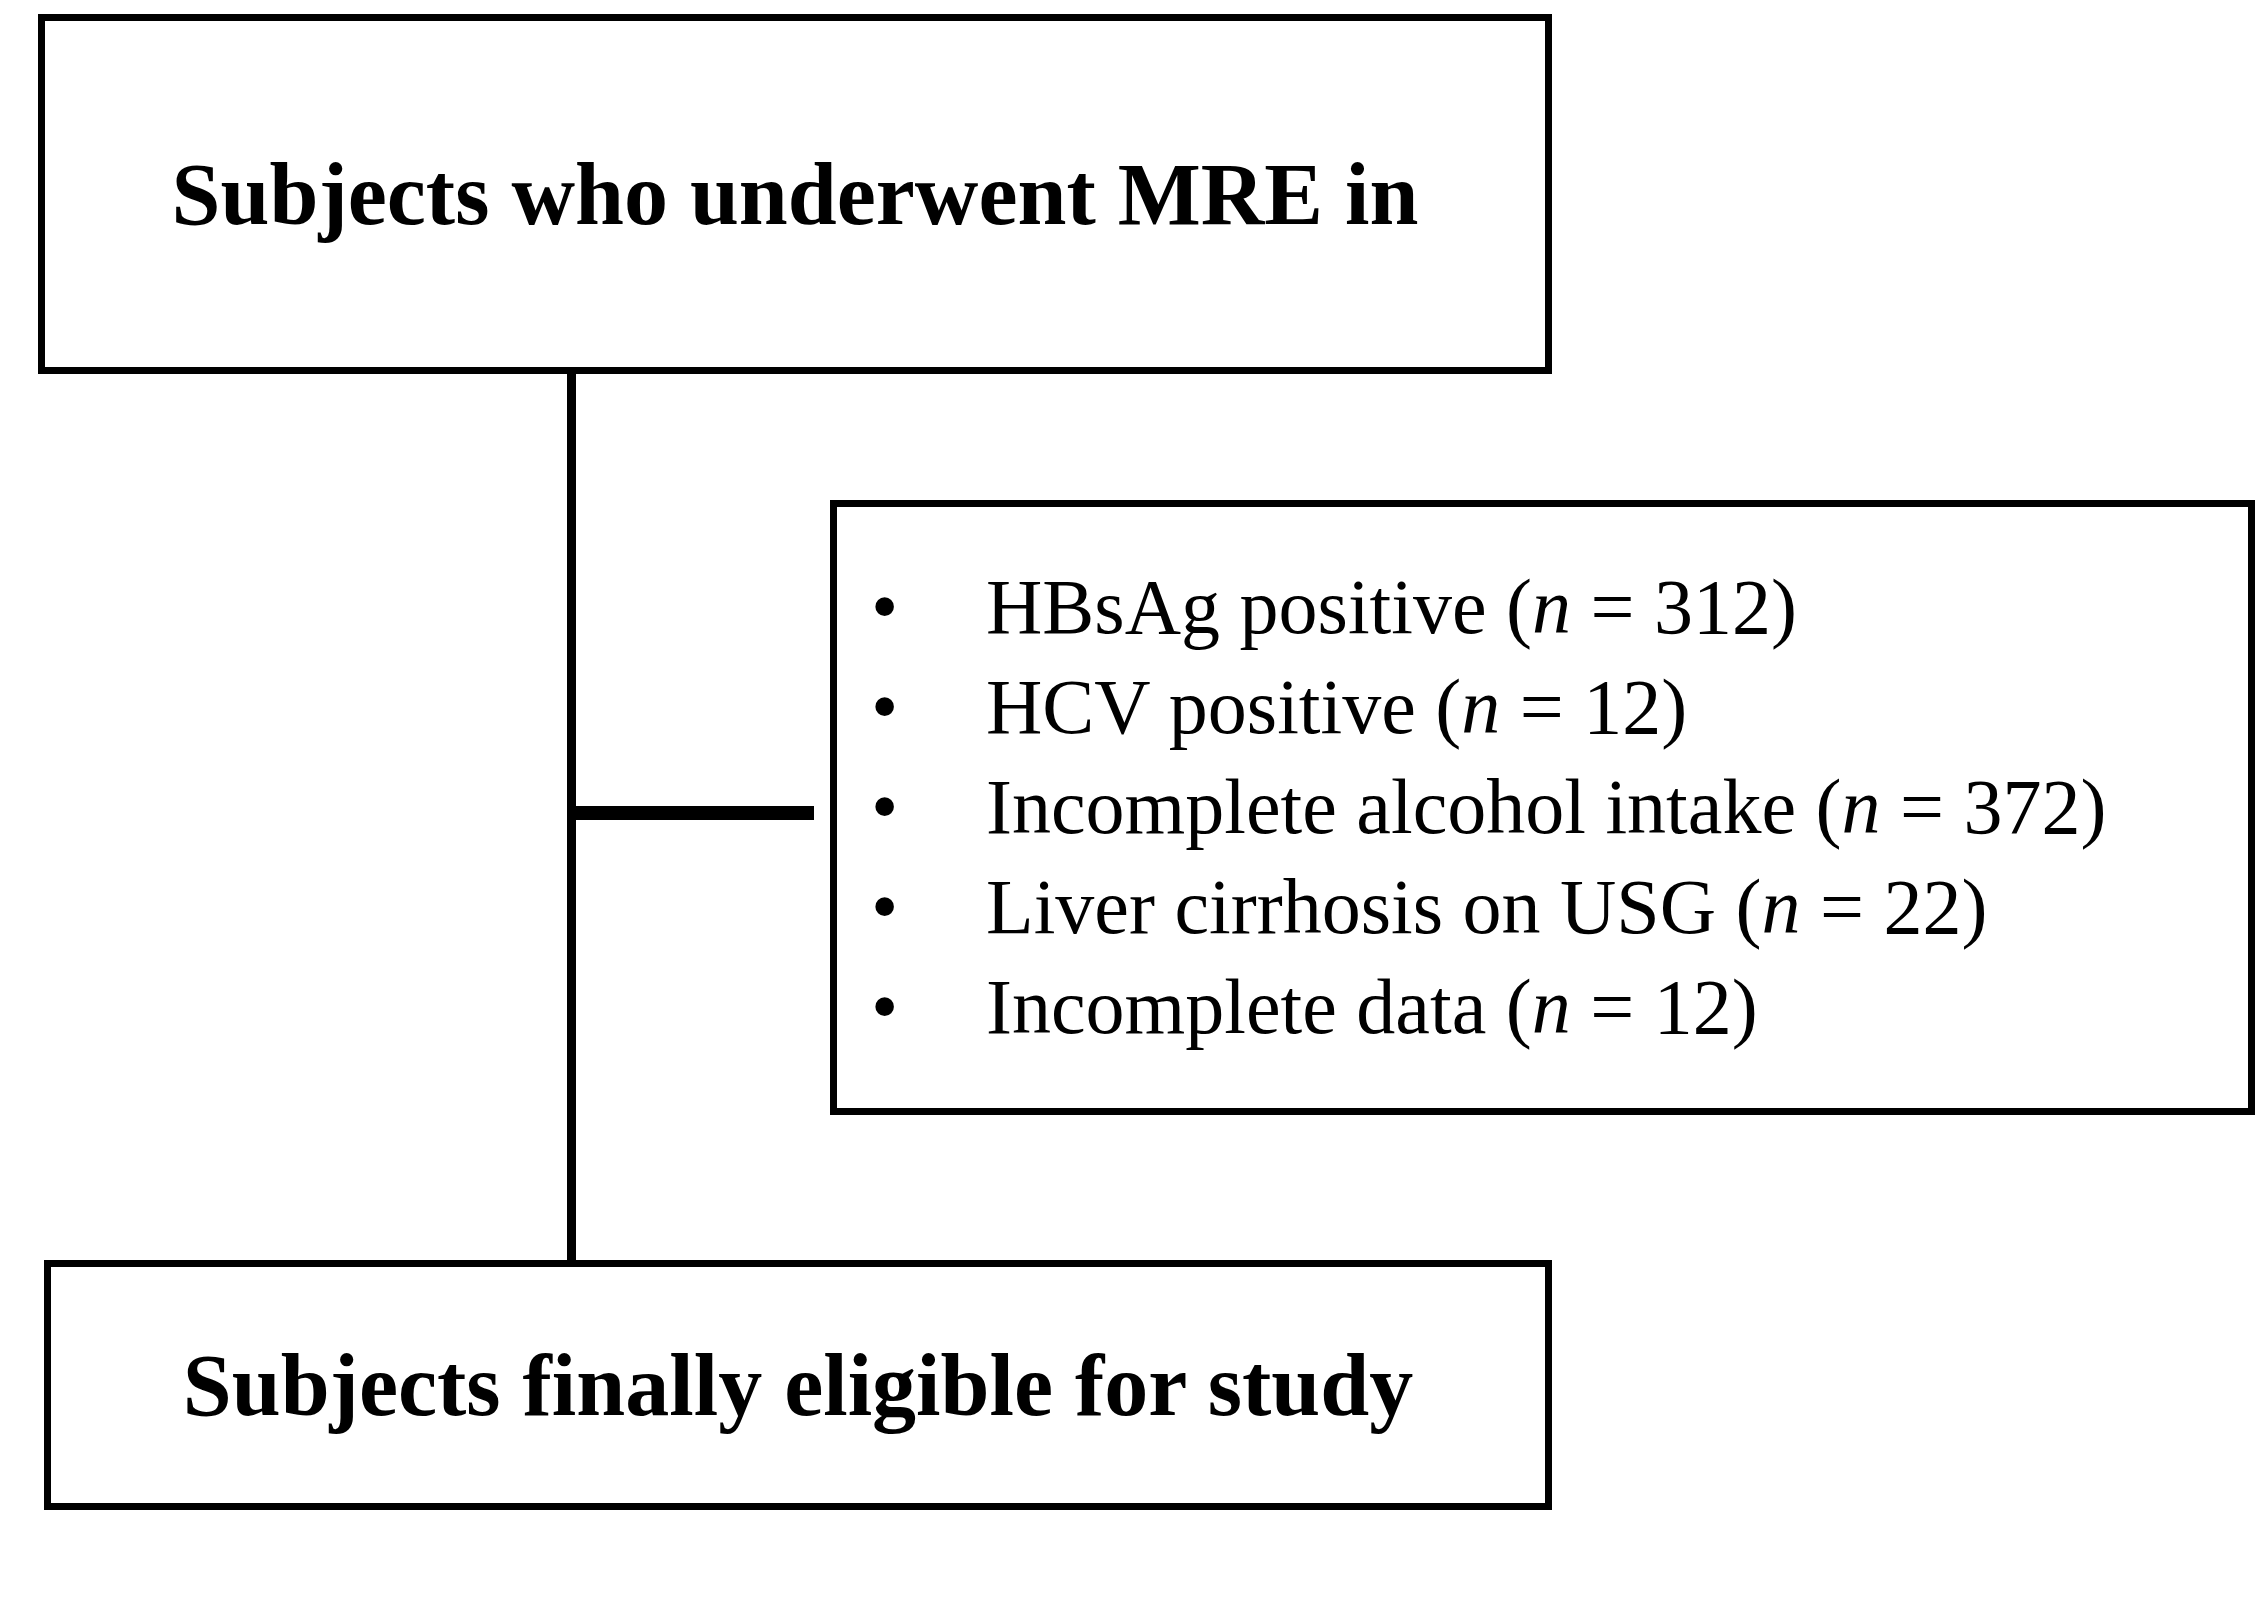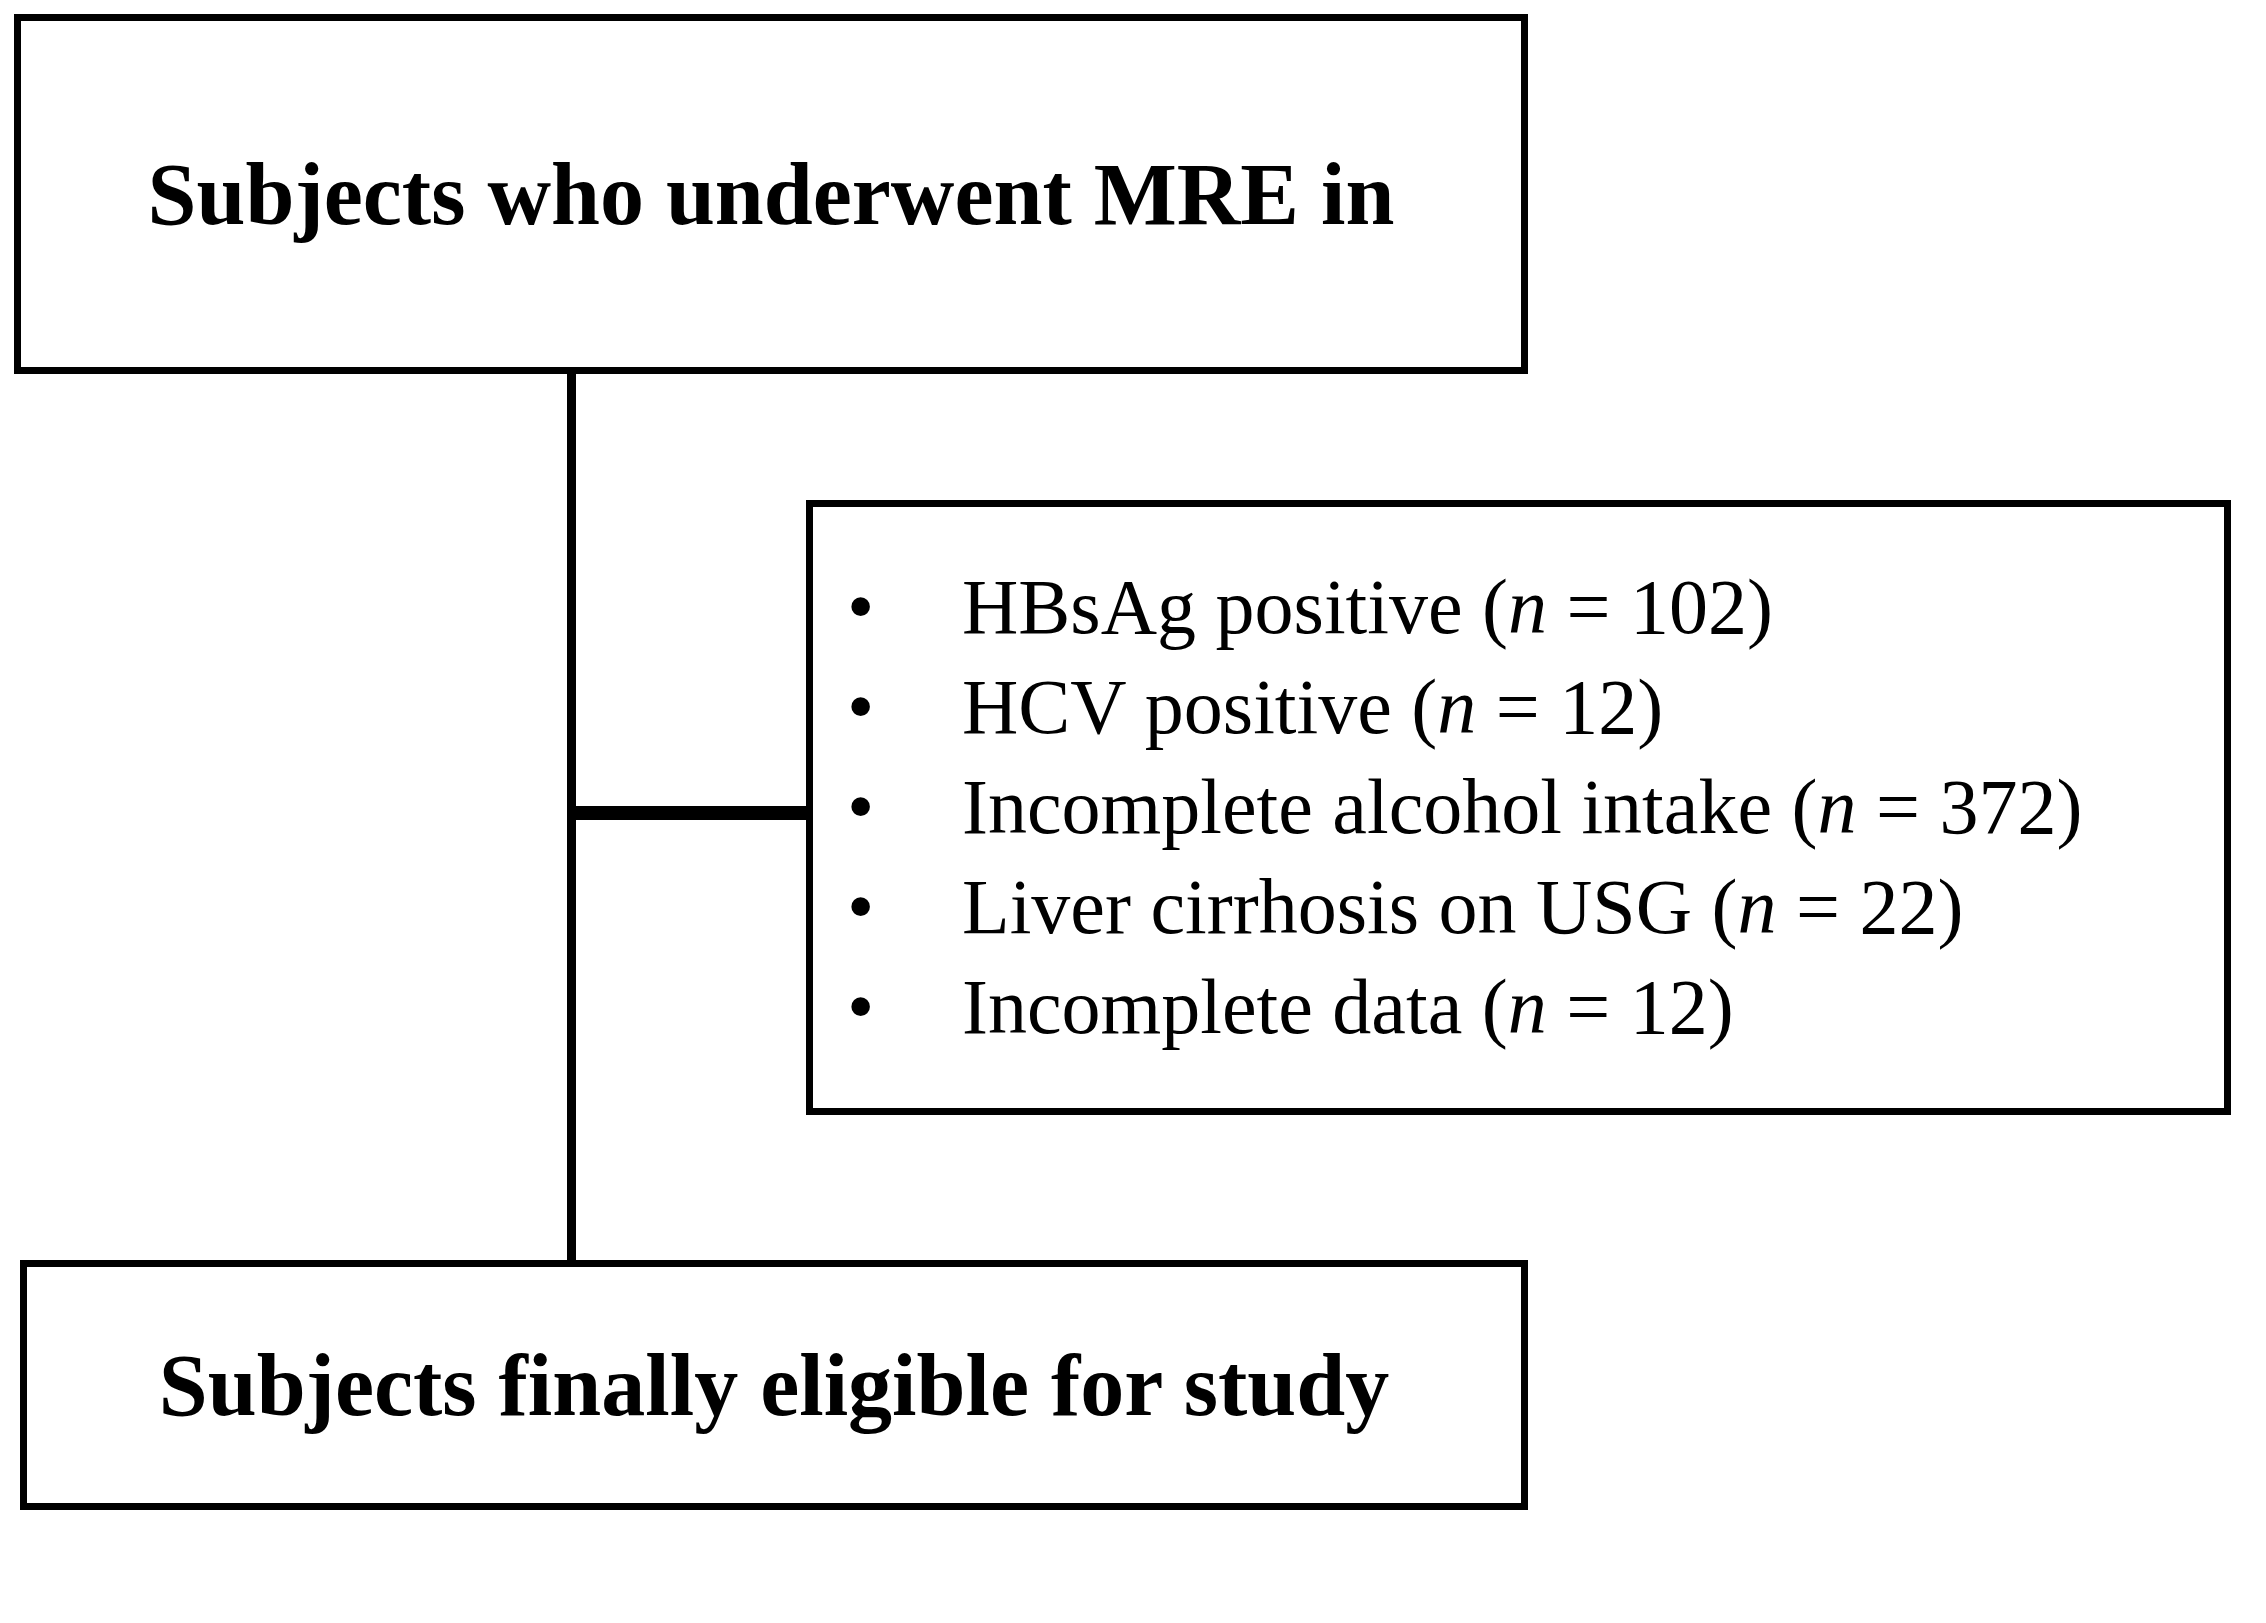--- a/index.html
+++ b/index.html
@@ -14,20 +14,21 @@
     background: #ffffff;
     font-family: "Liberation Serif", serif;
     color: #000000;
     overflow: hidden;
   }
   .box {
     position: absolute;
     box-sizing: border-box;
     border: 7px solid #000000;
     background: #ffffff;
+    margin-left: 24px;
   }
   .center-box {
     display: flex;
     flex-direction: column;
     align-items: center;
     justify-content: center;
     text-align: center;
   }
   .box-text {
     font-weight: bold;
@@ -101,21 +102,21 @@
 
   <div id="top-box" class="box center-box">
     <div class="box-text">
       <span>Subjects who underwent MRE in</span>
     </div>
   </div>
 
   <div id="exclusion-box" class="box">
     <ul class="excl-list">
       <li>
-        <span class="bullet">•</span><span>HBsAg positive (</span><i class="nvar">n</i><span> = 102)</span>
+        <span class="bullet">•</span><span>HBsAg positive (</span><i class="nvar">n</i><span> = 312)</span>
       </li>
       <li>
         <span class="bullet">•</span><span>HCV positive (</span><i class="nvar">n</i><span> = 12)</span>
       </li>
       <li>
         <span class="bullet">•</span><span>Incomplete alcohol intake (</span><i class="nvar">n</i><span> = 372)</span>
       </li>
       <li>
         <span class="bullet">•</span><span>Liver cirrhosis on USG (</span><i class="nvar">n</i><span> = 22)</span>
       </li>

